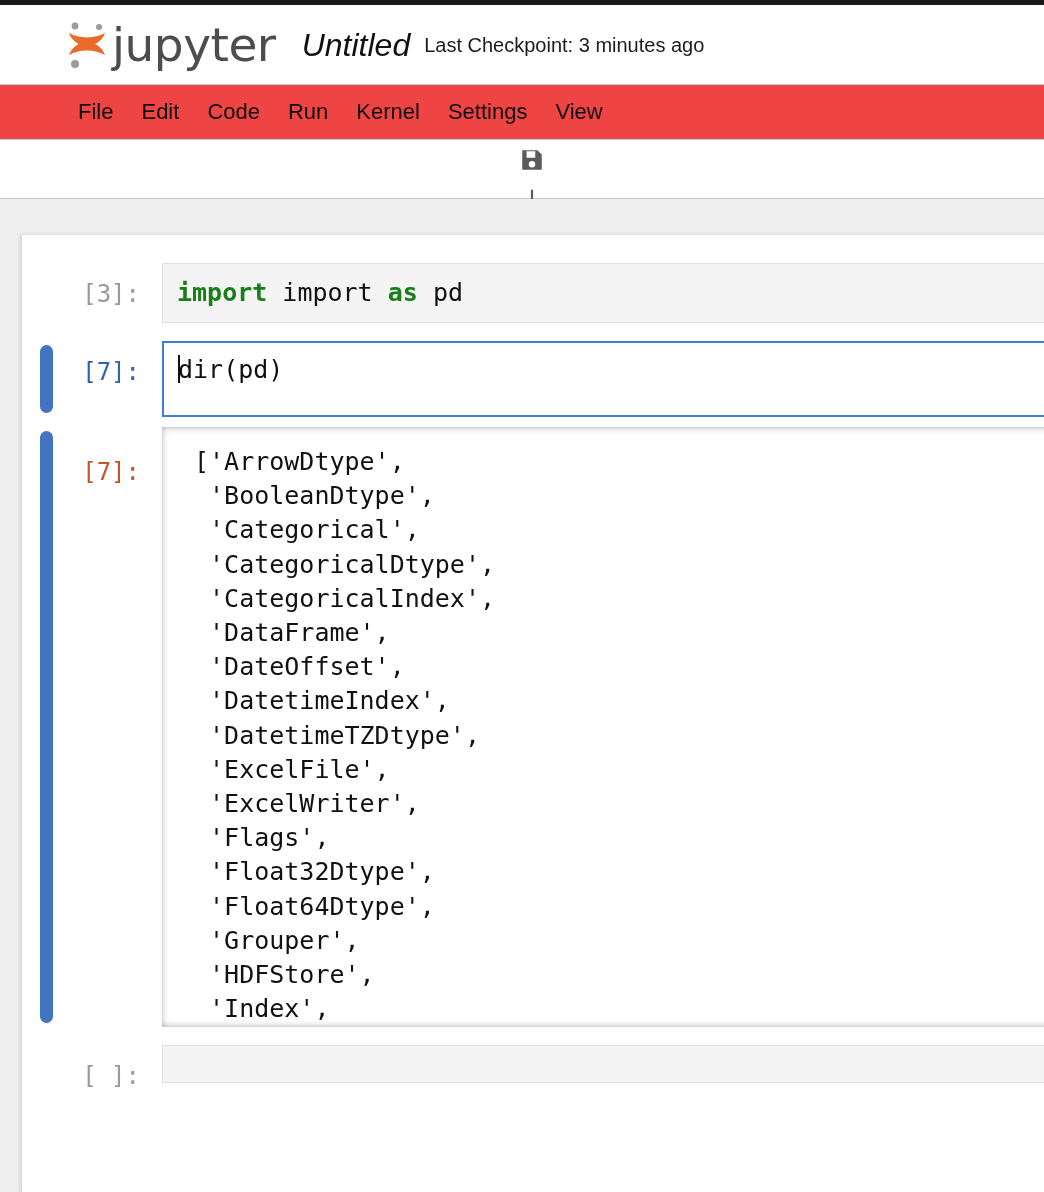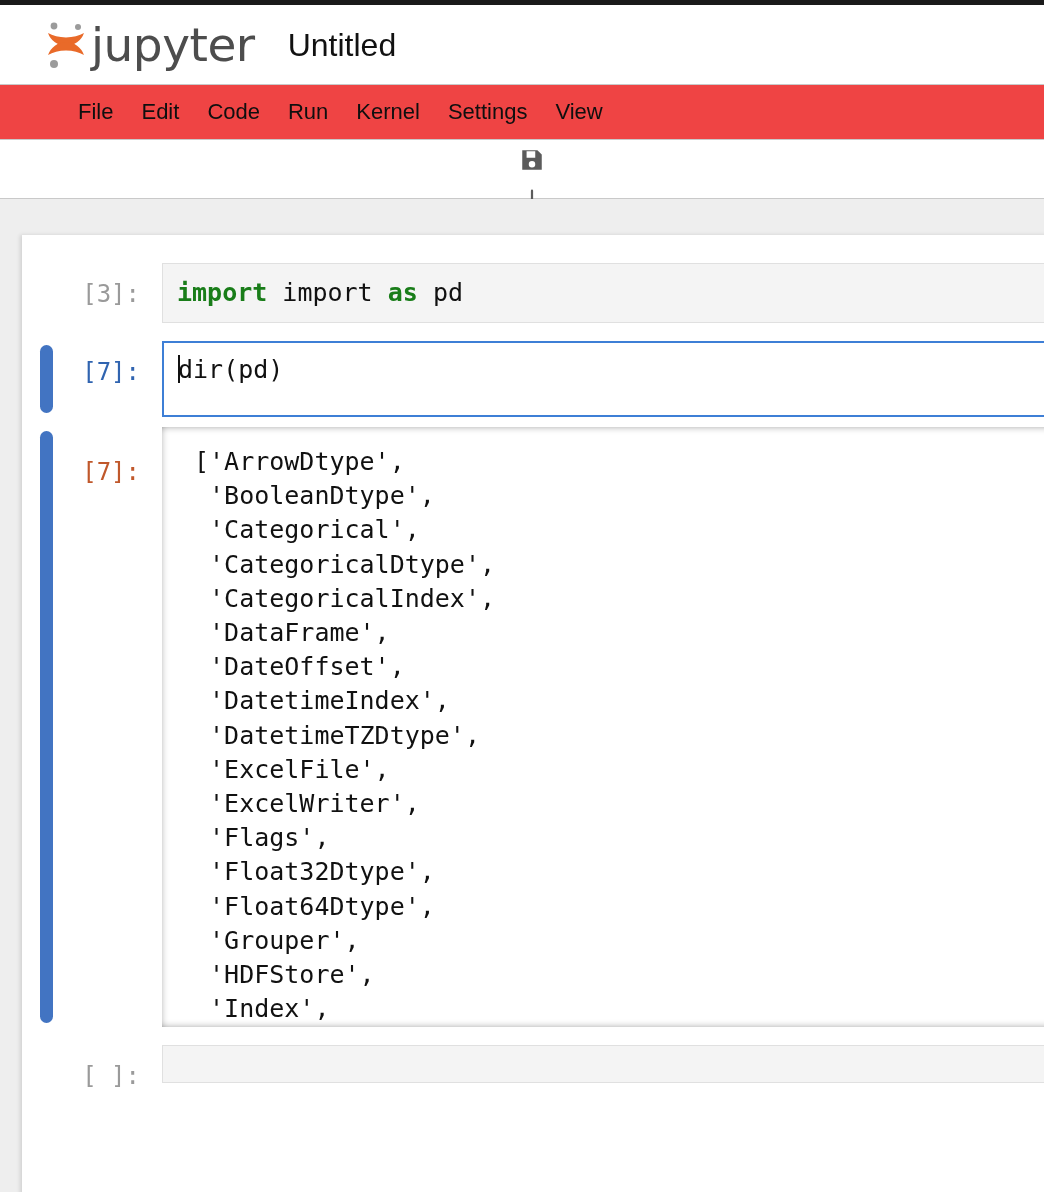--- a/index.html
+++ b/index.html
@@ -22,23 +22,22 @@
     width: 100%;
   }
 
   
   .header-bar {
     height: 80px;
     background: #ffffff;
     border-bottom: 1px solid #c9c9c9;
     display: flex;
     align-items: center;
-    padding-left: 43px;
-    box-sizing: border-box;
-    gap: 7px;
+    padding-left: 64px;
+    box-sizing: border-box;
   }
   .logo-wrap {
     display: flex;
     align-items: center;
     height: 56px;
   }
   .logo-mark {
     width: 46px;
     height: 52px;
     position: relative;
@@ -52,20 +51,21 @@
     line-height: 1;
     margin-left: 2px;
     font-weight: 400;
   }
   .nb-title {
     font-size: 32px;
     color: #111111;
     margin-left: 26px;
     line-height: 1;
     white-space: nowrap;
+    font-style: italic;
   }
   .nb-checkpoint {
     font-size: 20px;
     color: #1c1c1c;
     margin-left: 14px;
     line-height: 1;
     white-space: nowrap;
   }
 
   
@@ -246,20 +246,21 @@
         <circle cx="11" cy="7" r="3.4" fill="#9b9b9b"></circle>
         <circle cx="35" cy="8" r="3.0" fill="#9b9b9b"></circle>
         <circle cx="11" cy="45" r="4.0" fill="#9b9b9b"></circle>
         <path d="M5,14 A19,19 0 0,0 41,14 A24,13 0 0,1 5,14 Z" fill="#e96a29"></path>
         <path d="M5,36 A19,19 0 0,1 41,36 A24,13 0 0,0 5,36 Z" fill="#e96a29"></path>
       </svg>
     </div>
     <span class="logo-text">jupyter</span>
   </div>
   <span class="nb-title">Untitled</span>
+  <span class="nb-checkpoint">Last Checkpoint: 3 minutes ago</span>
 </div>
 
 <div class="menu-bar">
   <div class="menu-item">File</div>
   <div class="menu-item">Edit</div>
   <div class="menu-item">Code</div>
   <div class="menu-item">Run</div>
   <div class="menu-item">Kernel</div>
   <div class="menu-item">Settings</div>
   <div class="menu-item">View</div>

